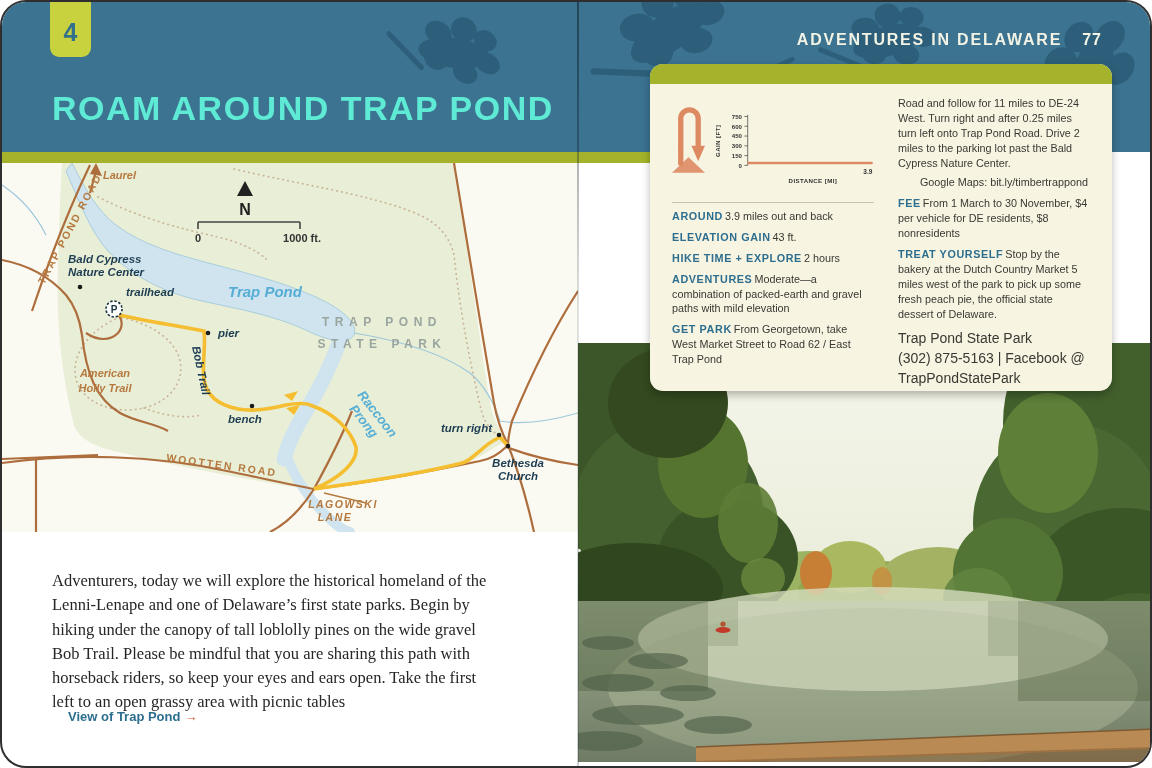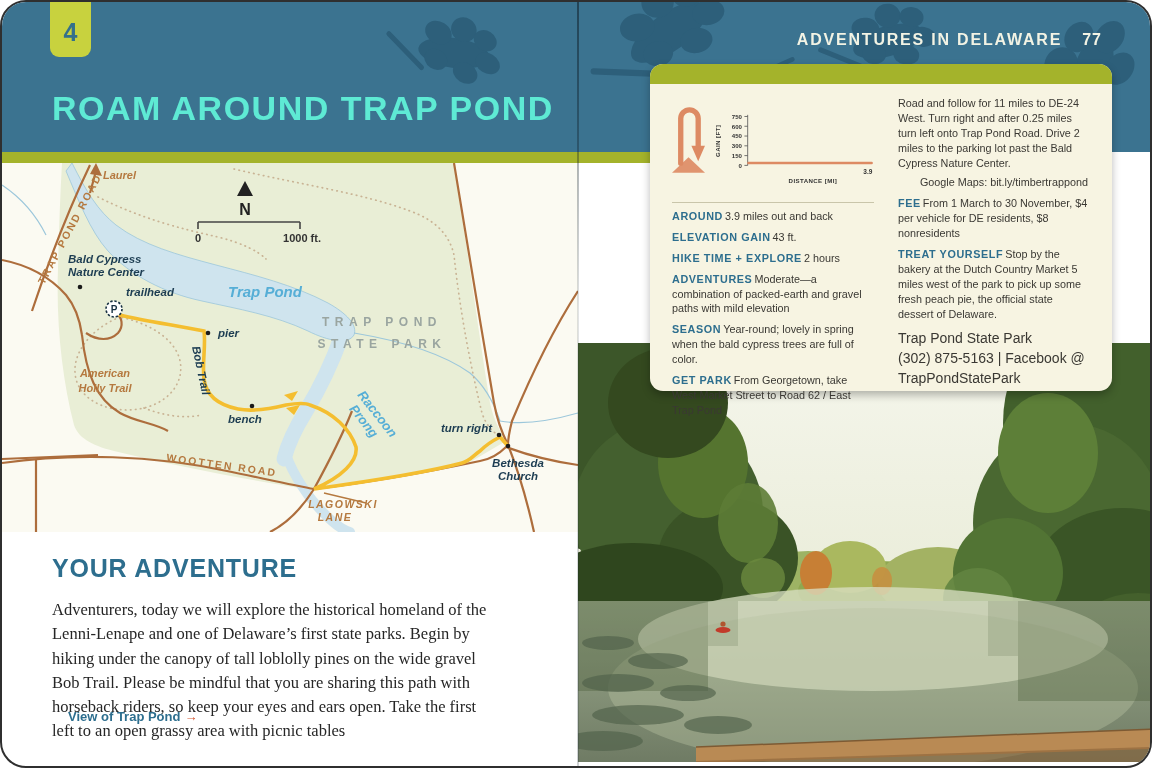--- a/index.html
+++ b/index.html
@@ -198,21 +198,20 @@
       <text x="490" y="269" text-anchor="end" class="m-navy">turn right</text>
       <text x="516" y="304" text-anchor="middle" class="m-navy">Bethesda</text>
       <text x="516" y="317" text-anchor="middle" class="m-navy">Church</text>
       <line x1="364" y1="340" x2="322" y2="330" stroke="#b5793f" stroke-width="1.3"></line>
       <text x="341" y="345" text-anchor="middle" class="m-tancaps">LAGOWSKI</text>
       <text x="333" y="358" text-anchor="middle" class="m-tancaps">LANE</text>
     </svg>
   </div>
 
   <div class="adventure">
-    <h2>YOUR ADVENTURE</h2>
     <p>Adventurers, today we will explore the historical homeland of the Lenni-Lenape and one of Delaware’s first state parks. Begin by hiking under the canopy of tall loblolly pines on the wide gravel Bob Trail. Please be mindful that you are sharing this path with horseback riders, so keep your eyes and ears open. Take the first left to an open grassy area with picnic tables</p>
   </div>
   <div class="view-link">
     <span>View of Trap Pond</span><span class="arr">→</span>
   </div>
 
   <div class="photo">
     <svg width="576" height="419" viewBox="0 0 576 419">
       <defs>
         <linearGradient id="sky" x1="0" y1="0" x2="0" y2="1">
@@ -318,21 +317,20 @@
             <line x1="46" y1="71" x2="197" y2="71" stroke="#dd8a63" stroke-width="3.2" stroke-linecap="round"></line>
             <text x="198" y="84" text-anchor="end" class="c-end">3.9</text>
             <text x="125" y="96" text-anchor="middle" class="c-xlab">DISTANCE [MI]</text>
           </svg>
         </div>
         <hr>
         <p class="stat"><span class="slbl">AROUND</span><span>3.9 miles out and back</span></p>
         <p class="stat"><span class="slbl">ELEVATION GAIN</span><span>43 ft.</span></p>
         <p class="stat"><span class="slbl">HIKE TIME + EXPLORE</span><span>2 hours</span></p>
         <p class="stat"><span class="slbl">ADVENTURES</span><span>Moderate—a combination of packed-earth and gravel paths with mild elevation</span></p>
-        <p class="stat"><span class="slbl">SEASON</span><span>Year-round; lovely in spring when the bald cypress trees are full of color.</span></p>
         <p class="stat"><span class="slbl">GET PARK</span><span>From Georgetown, take West Market Street to Road 62 / East Trap Pond</span></p>
       </div>
       <div class="col-r">
         <p class="info-p">Road and follow for 11 miles to DE-24 West. Turn right and after 0.25 miles turn left onto Trap Pond Road. Drive 2 miles to the parking lot past the Bald Cypress Nature Center.</p>
         <p class="gmaps">Google Maps: bit.ly/timbertrappond</p>
         <p class="info-p"><span class="slbl">FEE</span><span>From 1 March to 30 November, $4 per vehicle for DE residents, $8 nonresidents</span></p>
         <p class="info-p"><span class="slbl">TREAT YOURSELF</span><span>Stop by the bakery at the Dutch Country Market 5 miles west of the park to pick up some fresh peach pie, the official state dessert of Delaware.</span></p>
         <div class="contact">
           <div>Trap Pond State Park</div>
           <div>(302) 875-5163 | Facebook @</div>

